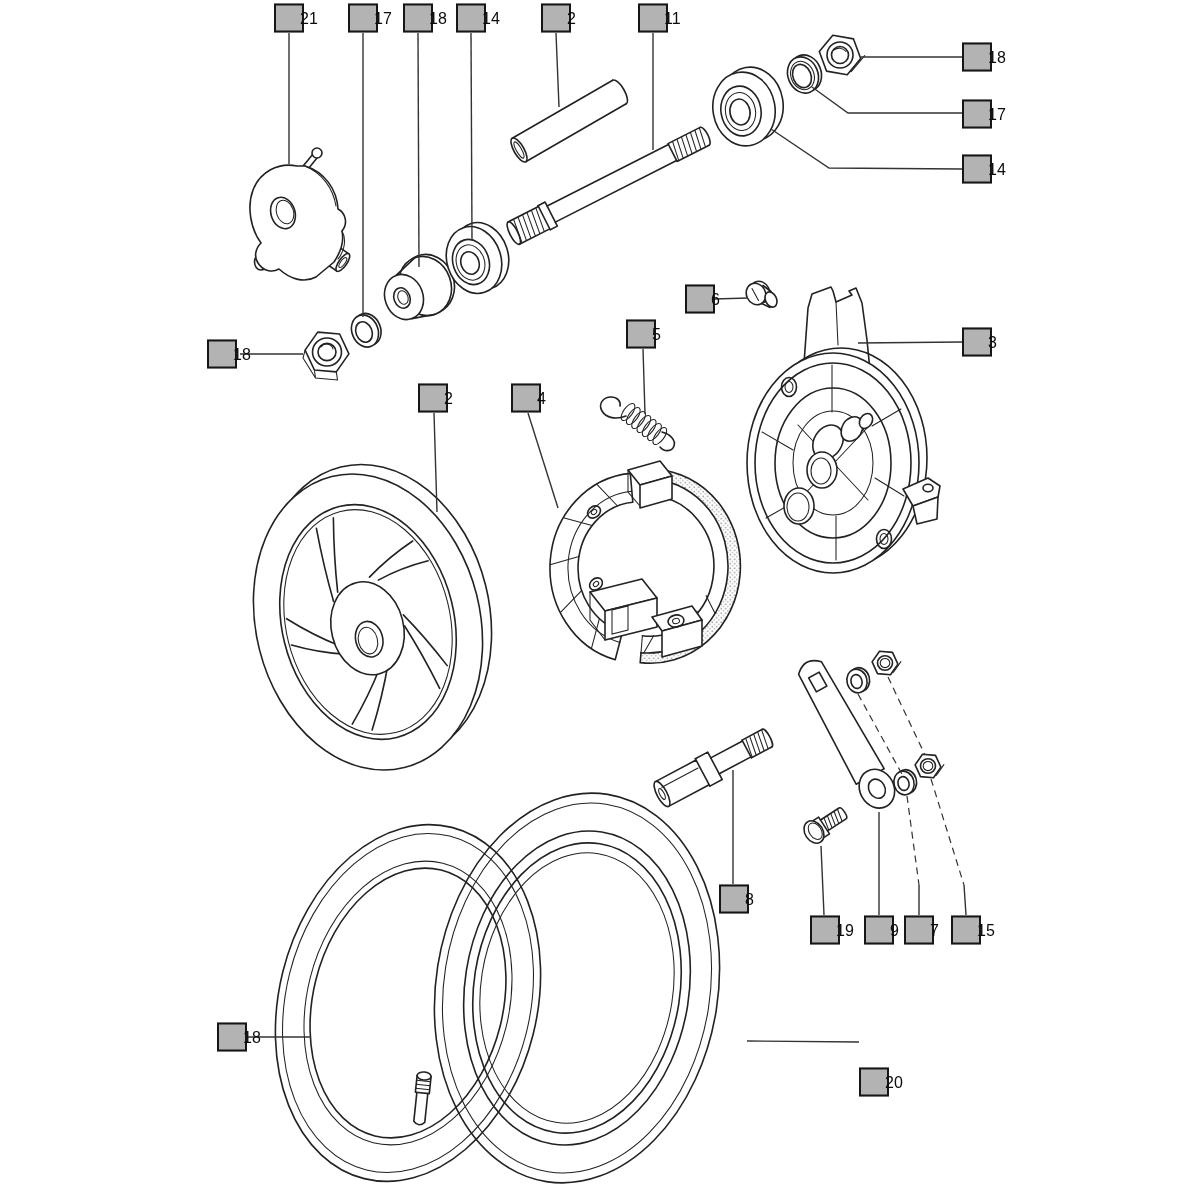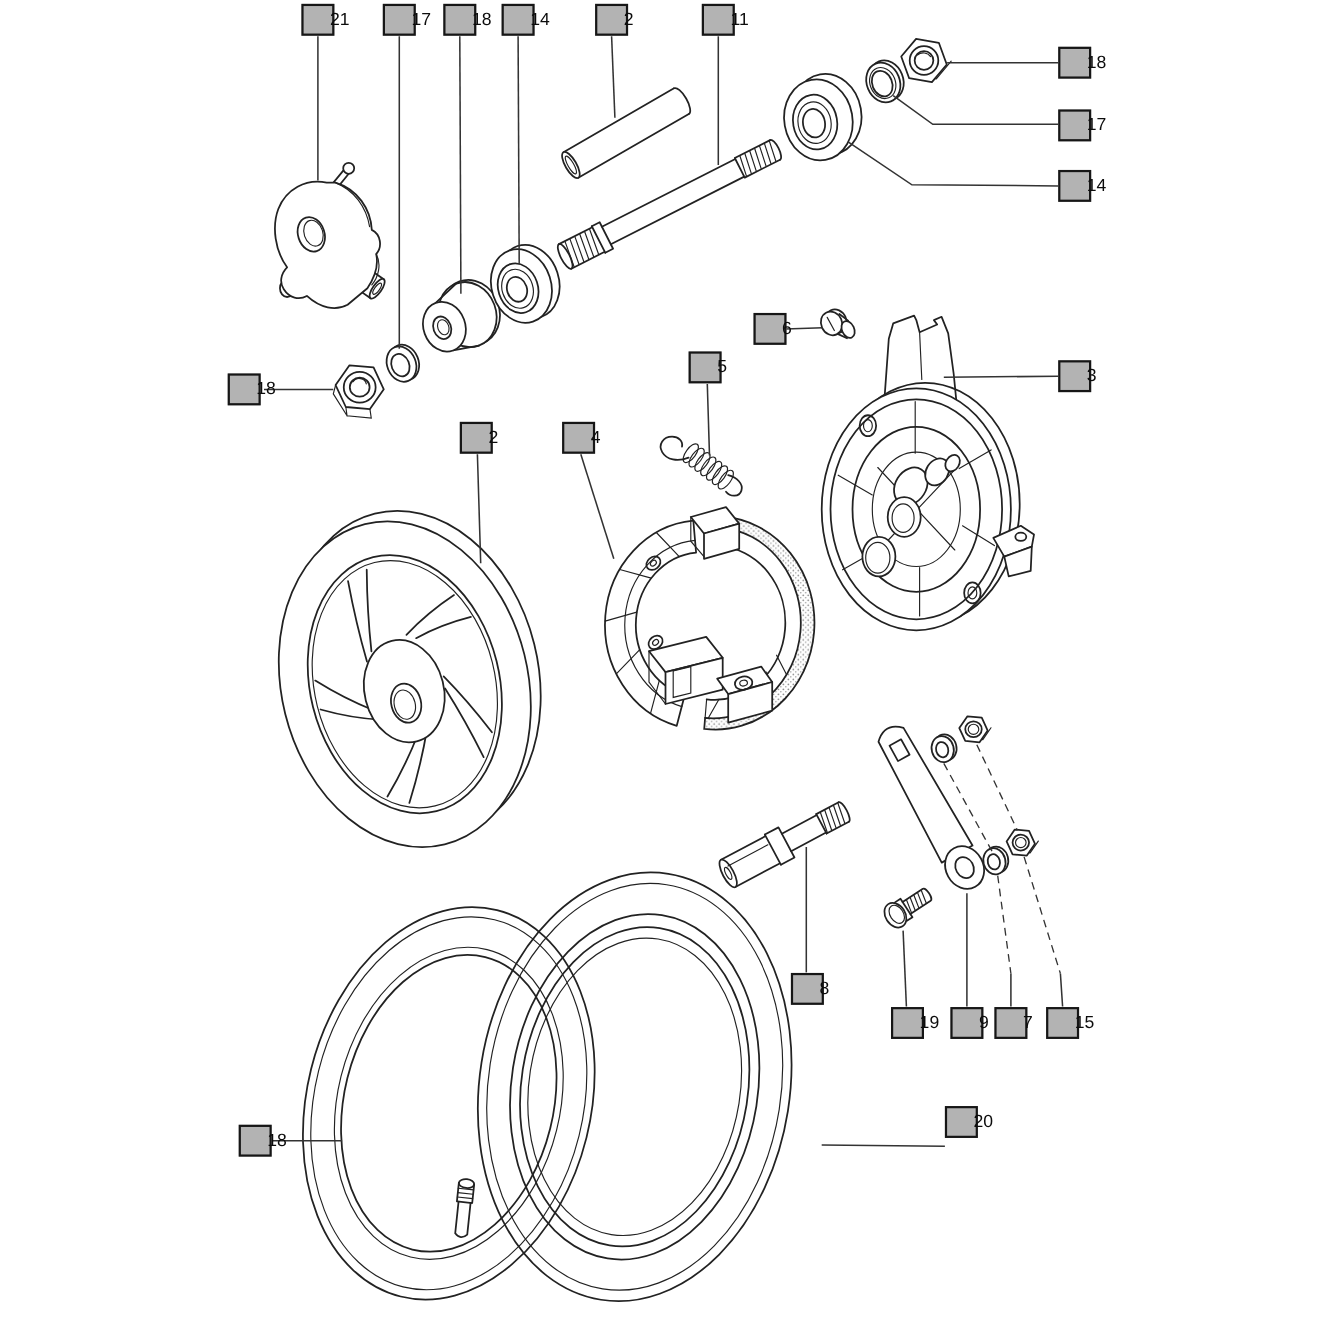--- a/index.html
+++ b/index.html
@@ -324,15 +324,15 @@
 <div class="callout" style="left:700px;top:299px">6</div>
 <div class="callout" style="left:641px;top:334px">5</div>
 <div class="callout" style="left:433px;top:398px">2</div>
 <div class="callout" style="left:526px;top:398px">4</div>
 <div class="callout" style="left:734px;top:899px">8</div>
 <div class="callout" style="left:825px;top:930px">19</div>
 <div class="callout" style="left:879px;top:930px">9</div>
 <div class="callout" style="left:919px;top:930px">7</div>
 <div class="callout" style="left:966px;top:930px">15</div>
 <div class="callout" style="left:232px;top:1037px">18</div>
-<div class="callout" style="left:874px;top:1020px">20</div>
+<div class="callout" style="left:874px;top:1082px">20</div>
 
 </div>
 
 </body></html>

